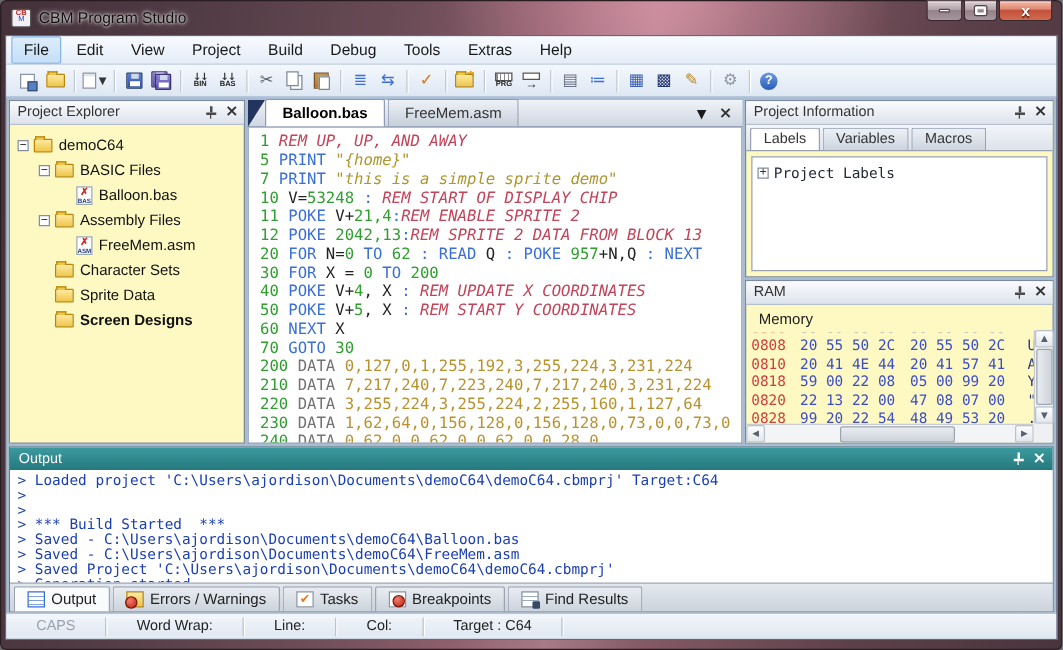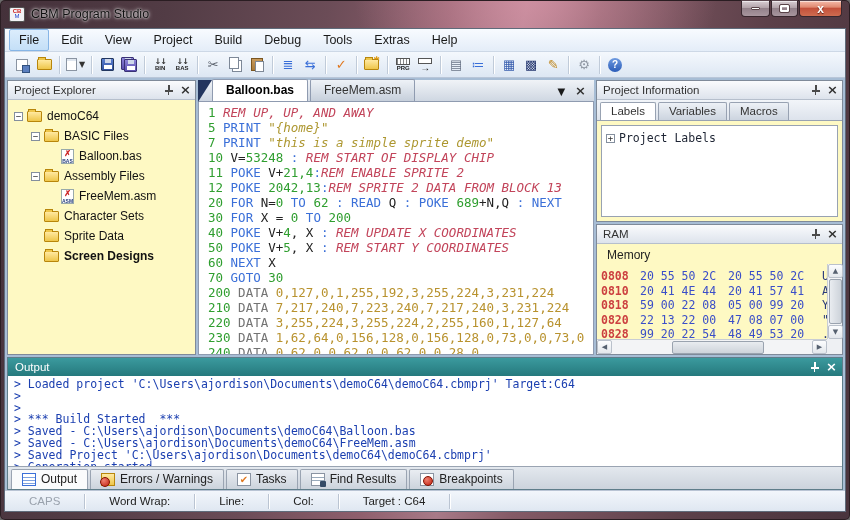--- a/index.html
+++ b/index.html
@@ -105,21 +105,21 @@
   .pitab.active{background:#fff;position:relative;z-index:2;}
   .pibox{flex:1;margin:4px;border:1px solid #98a2b2;background:#fff;padding:5px 4px;overflow:hidden;}
   .pirow{display:flex;align-items:center;font-family:"DejaVu Sans Mono",monospace;font-size:11.5px;color:#1d2433;}
   .ram{flex:1;}
   .memlabel{font-size:12px;color:#222;padding:4px 0 2px 10px;flex:0 0 18px;}
   .memwrap{flex:1;display:flex;min-height:0;}
   .memarea{flex:1;overflow:hidden;padding:2px 0 0 4px;position:relative;}
   .memsliver{height:3px;overflow:hidden;opacity:.55;}
   .memsliver .mrow{margin-top:-11px;}
   .mrow{display:flex;font-family:"DejaVu Sans Mono",monospace;font-size:11.5px;line-height:14.5px;white-space:nowrap;}
-  .maddr{color:#cc4040;width:33px;flex:0 0 33px;font-weight:bold;}
+  .maddr{color:#cc4040;width:33px;flex:0 0 33px;}
   .mhex{color:#3a4ec8;width:82px;flex:0 0 82px;margin-left:6px;}
   .mascii{color:#2a3a7a;margin-left:12px;overflow:hidden;flex:1;}
   .sb-v{width:15px;flex:0 0 15px;background:#f3f4f6;border-left:1px solid #c8cdd4;display:flex;flex-direction:column;}
   .sb-h{height:15px;flex:0 0 15px;background:#f3f4f6;border-top:1px solid #c8cdd4;display:flex;}
   .sb-arrow{font-family:"DejaVu Sans",sans-serif;font-size:7px;color:#566170;width:15px;height:14px;display:flex;align-items:center;justify-content:center;background:linear-gradient(#fcfdfe,#e3e7ec);border:1px solid #bac1cb;border-radius:2px;flex:0 0 auto;}
   .sb-thumb-v{width:13px;height:46px;margin:1px;background:linear-gradient(90deg,#e9ecf0,#cdd3da);border:1px solid #9aa3af;border-radius:2px;}
   .sb-thumb-h{height:13px;width:92px;margin:1px;background:linear-gradient(#e9ecf0,#cdd3da);border:1px solid #9aa3af;border-radius:2px;margin-left:60px;}
   .sb-corner{width:15px;height:15px;background:#eef0f3;flex:0 0 15px;}
   
   .outputpanel{height:133px;flex:0 0 133px;margin:0 2px;display:flex;flex-direction:column;border:1px solid #5f7d8a;background:#fff;}
@@ -353,21 +353,21 @@
             <span class="xclose">×</span>
           </span>
         </div>
         <div class="code">
             <div class="cl"><span class="ln">1 </span><span class="cm">REM UP, UP, AND AWAY</span></div>
             <div class="cl"><span class="ln">5 </span><span class="kw">PRINT </span><span class="st">"{home}"</span></div>
             <div class="cl"><span class="ln">7 </span><span class="kw">PRINT </span><span class="st">"this is a simple sprite demo"</span></div>
             <div class="cl"><span class="ln">10 </span><span class="op">V=</span><span class="num">53248</span><span class="kw"> : </span><span class="cm">REM START OF DISPLAY CHIP</span></div>
             <div class="cl"><span class="ln">11 </span><span class="kw">POKE </span><span class="op">V+</span><span class="num">21,4</span><span class="kw">:</span><span class="cm">REM ENABLE SPRITE 2</span></div>
             <div class="cl"><span class="ln">12 </span><span class="kw">POKE </span><span class="num">2042,13</span><span class="kw">:</span><span class="cm">REM SPRITE 2 DATA FROM BLOCK 13</span></div>
-            <div class="cl"><span class="ln">20 </span><span class="kw">FOR </span><span class="op">N=</span><span class="num">0</span><span class="kw"> TO </span><span class="num">62</span><span class="kw"> : READ </span><span class="op">Q</span><span class="kw"> : POKE </span><span class="num">689</span><span class="op">+N,Q</span><span class="kw"> : NEXT</span></div>
+            <div class="cl"><span class="ln">20 </span><span class="kw">FOR </span><span class="op">N=</span><span class="num">0</span><span class="kw"> TO </span><span class="num">62</span><span class="kw"> : READ </span><span class="op">Q</span><span class="kw"> : POKE </span><span class="num">957</span><span class="op">+N,Q</span><span class="kw"> : NEXT</span></div>
             <div class="cl"><span class="ln">30 </span><span class="kw">FOR </span><span class="op">X = </span><span class="num">0</span><span class="kw"> TO </span><span class="num">200</span></div>
             <div class="cl"><span class="ln">40 </span><span class="kw">POKE </span><span class="op">V+</span><span class="num">4</span><span class="op">, X </span><span class="kw">: </span><span class="cm">REM UPDATE X COORDINATES</span></div>
             <div class="cl"><span class="ln">50 </span><span class="kw">POKE </span><span class="op">V+</span><span class="num">5</span><span class="op">, X </span><span class="kw">: </span><span class="cm">REM START Y COORDINATES</span></div>
             <div class="cl"><span class="ln">60 </span><span class="kw">NEXT </span><span class="op">X</span></div>
             <div class="cl"><span class="ln">70 </span><span class="kw">GOTO </span><span class="num">30</span></div>
             <div class="cl"><span class="ln">200 </span><span class="dk">DATA </span><span class="dv">0,127,0,1,255,192,3,255,224,3,231,224</span></div>
             <div class="cl"><span class="ln">210 </span><span class="dk">DATA </span><span class="dv">7,217,240,7,223,240,7,217,240,3,231,224</span></div>
             <div class="cl"><span class="ln">220 </span><span class="dk">DATA </span><span class="dv">3,255,224,3,255,224,2,255,160,1,127,64</span></div>
             <div class="cl"><span class="ln">230 </span><span class="dk">DATA </span><span class="dv">1,62,64,0,156,128,0,156,128,0,73,0,0,73,0</span></div>
             <div class="cl"><span class="ln">240 </span><span class="dk">DATA </span><span class="dv">0,62,0,0,62,0,0,62,0,0,28,0</span></div>
@@ -492,26 +492,26 @@
           </div>
           <div class="btab">
             <span class="bti error"></span>
             <span>Errors / Warnings</span>
           </div>
           <div class="btab">
             <span class="bti task">✔</span>
             <span>Tasks</span>
           </div>
           <div class="btab">
+            <span class="bti break"></span>
+            <span>Breakpoints</span>
+          </div>
+          <div class="btab">
             <span class="bti find"></span>
             <span>Find Results</span>
-          </div>
-          <div class="btab">
-            <span class="bti break"></span>
-            <span>Breakpoints</span>
           </div>
         </div>
     </div>
 
     <div class="statusbar">
         <div class="sitem dim">CAPS</div>
         <div class="sitem">Word Wrap:</div>
         <div class="sitem">Line:</div>
         <div class="sitem">Col:</div>
         <div class="sitem">Target : C64</div>

